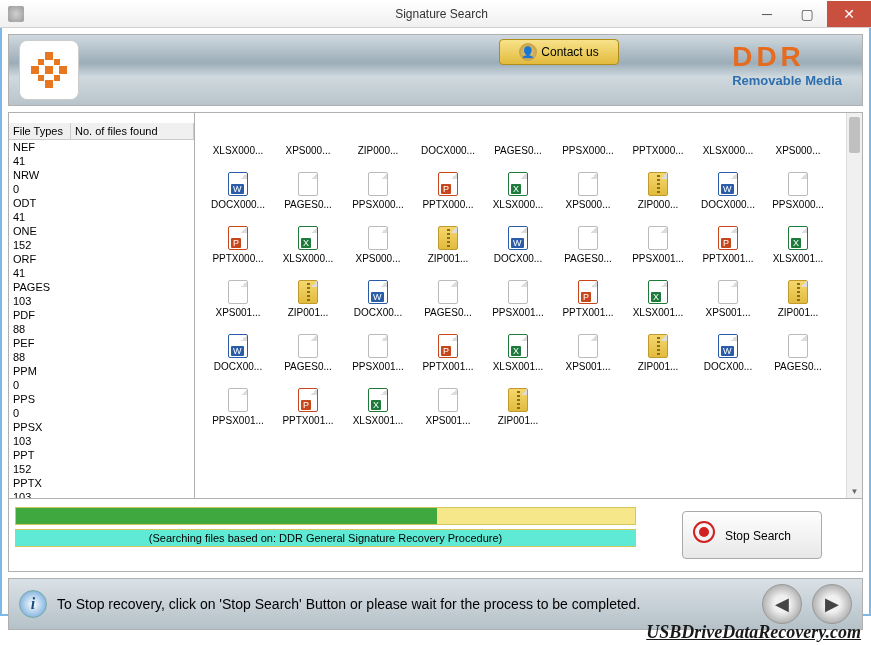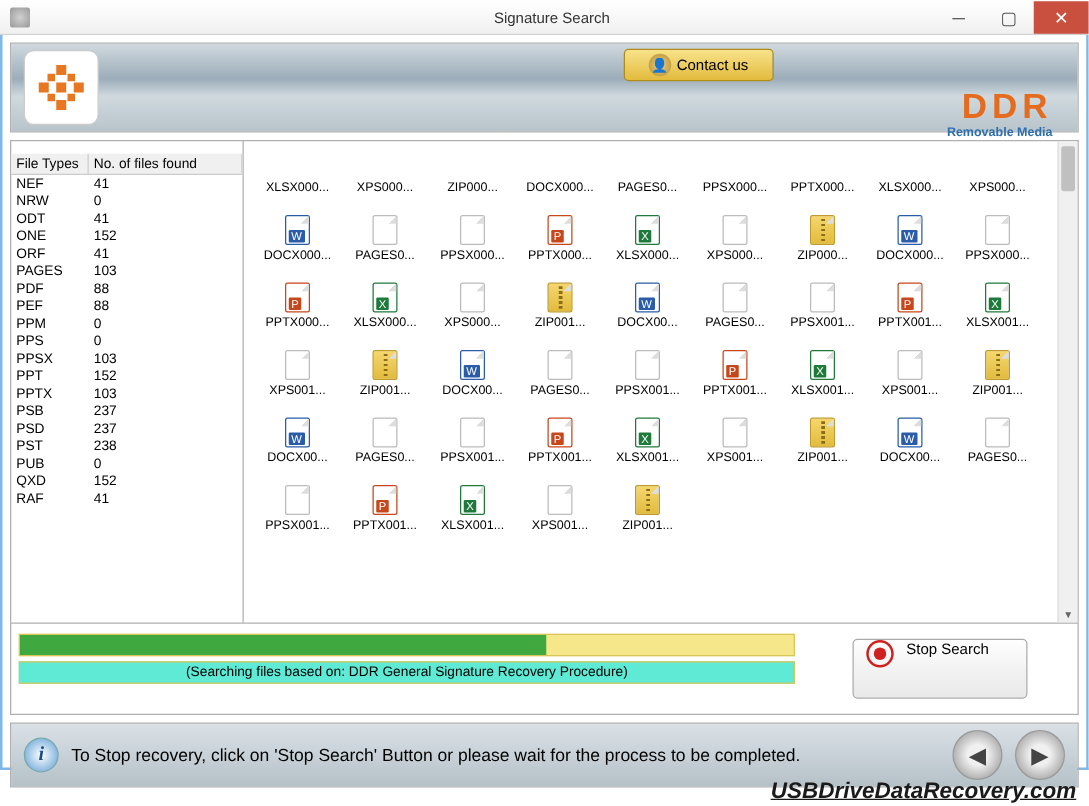--- a/index.html
+++ b/index.html
@@ -15,33 +15,33 @@
 
 
 .window-frame { border: 2px solid #7eb8e8; border-top: none; height: 588px; background: #fff; padding: 6px; }
 
 
 .banner { height: 72px; border: 1px solid #b0b0b0; background: linear-gradient(#d0d9df 0%, #9cadb9 40%, #cfd9de 60%, #b8c4cb 100%); position: relative; display: flex; align-items: center; }
 .banner .logo-box { width: 60px; height: 60px; margin-left: 10px; background: #fff; border: 1px solid #ccc; border-radius: 8px; display: flex; align-items: center; justify-content: center; }
 .banner .logo-box svg { width: 40px; height: 40px; }
 .banner .contact-btn { position: absolute; left: 490px; top: 4px; width: 120px; height: 26px; background: linear-gradient(#f8e28a, #e2bb3d); border: 1px solid #b08c1a; border-radius: 4px; display: flex; align-items: center; justify-content: center; gap: 4px; font-size: 12px; }
 .banner .contact-btn .avatar { width: 18px; height: 18px; border-radius: 50%; background: radial-gradient(#f0d080, #b08c30); display:flex; align-items:center; justify-content:center; font-size:11px; }
-.banner .brand { position: absolute; right: 20px; top: 8px; text-align: right; margin-top: 28px; }
+.banner .brand { position: absolute; right: 20px; top: 8px; text-align: left; }
 .banner .brand .ddr { font-family: Impact, sans-serif; font-size: 28px; letter-spacing: 4px; color: #e56b1e; font-weight: bold; line-height: 1; }
-.banner .brand .sub { font-size: 10px; color: #2d6fae; font-weight: bold; margin-top: 2px; }
+.banner .brand .sub { font-size: 13px; color: #2d6fae; font-weight: bold; margin-top: 2px; }
 
 
 .main { display: flex; height: 386px; margin-top: 6px; border: 1px solid #b0b0b0; border-bottom: none; }
 .left-panel { width: 186px; border-right: 1px solid #b0b0b0; display: flex; flex-direction: column; }
 .table-header { display: flex; background: #f0f0f0; border-bottom: 1px solid #ccc; margin-top: 10px; }
 .table-header div { padding: 2px 4px; border-right: 1px solid #ccc; font-size: 11px; }
 .th-type { width: 62px; }
 .th-count { flex: 1; }
 .table-body { flex: 1; overflow-y: auto; }
-.table-row { display: flex; }
+.table-row { display: flex; flex-direction: column; }
 .table-row div { padding: 1px 4px; font-size: 11px; }
 .td-type { width: 62px; }
 .td-count { flex: 1; }
 
 .file-grid-wrap { flex: 1; position: relative; overflow: hidden; text-align: right; }
 .scroll-right { position: absolute; right: 0; top: 0; bottom: 0; width: 16px; background: #f0f0f0; border-left: 1px solid #ddd; }
 .scroll-right .thumb { position: absolute; left: 2px; right: 2px; top: 4px; height: 36px; background: #c0c0c0; border-radius: 2px; }
 .scroll-right .arr { position: absolute; left: 0; right: 0; height: 14px; display: flex; align-items: center; justify-content: center; font-size: 8px; color: #666; }
 .scroll-right .arr.up { top: 0; }
 .scroll-right .arr.down { bottom: 0; }
@@ -52,32 +52,32 @@
 .file-cell.hidden-icon .ficon { visibility: hidden; }
 
 
 .status-row { height: 74px; border: 1px solid #b0b0b0; border-top: 1px solid #b0b0b0; display: flex; }
 .status-left { flex: 1; padding: 4px 6px; }
 .status-msg { background: #f5e78a; border: 1px solid #d6c65a; text-align: center; padding: 2px; font-size: 11px; }
 .progress-outer { height: 18px; background: #f5e78a; border: 1px solid #d6c65a; margin-top: 4px; position: relative; }
 .progress-inner { height: 100%; background: #3fa83f; }
 .status-note { background: #5eead4; border: 1px solid #d6c65a; text-align: center; padding: 2px; margin-top: 4px; font-size: 11px; }
 .status-right { width: 220px; display: flex; align-items: center; justify-content: center; }
-.stop-btn { width: 140px; height: 48px; background: linear-gradient(#fefefe, #e8e8e8); border: 1px solid #aaa; border-radius: 4px; display: flex; align-items: flex-start; gap: 10px; padding: 0 10px; font-size: 12px; }
+.stop-btn { width: 140px; height: 48px; background: linear-gradient(#fefefe, #e8e8e8); border: 1px solid #aaa; border-radius: 4px; display: flex; align-items: flex-end; gap: 10px; padding: 15px 10px; font-size: 12px; }
 .stop-btn .rec { width: 22px; height: 22px; border: 2px solid #d02020; border-radius: 50%; display: flex; align-items: center; justify-content: center; }
 .stop-btn .rec::after { content:""; width: 10px; height: 10px; background: #d02020; border-radius: 50%; }
 
 
 .footer { height: 52px; border: 1px solid #b0b0b0; background: linear-gradient(#dae1e6, #b5c1c8); margin-top: 6px; display: flex; align-items: center; padding: 0 10px; gap: 10px; }
 .footer .info-icon { width: 28px; height: 28px; border-radius: 50%; background: radial-gradient(#fff, #5a9bd4); display: flex; align-items: center; justify-content: center; color: #1a4d80; font-weight: bold; font-style: italic; font-size: 16px; font-family: Georgia, serif; border: 1px solid #7aa; }
 .footer .info-text { flex: 1; font-size: 14px; }
 .footer .nav-btn { width: 40px; height: 40px; border-radius: 50%; background: radial-gradient(#f0f0f0 30%, #888); border: 1px solid #999; display: flex; align-items: center; justify-content: center; color: #444; font-size: 18px; }
 
 
-.watermark { position: absolute; right: 10px; bottom: 2px; font-family: Liberation Sans, sans-serif; font-style: italic; font-size: 18px; color: #1a1a1a; font-weight: bold; text-decoration: underline; }
+.watermark { position: absolute; right: 10px; bottom: 2px; font-family: Liberation Serif, serif; font-style: italic; font-size: 18px; color: #1a1a1a; font-weight: bold; text-decoration: underline; }
 
 
 .ico { width: 20px; height: 24px; background: #fff; border: 1px solid #bbb; border-radius: 2px; position: relative; }
 .ico::before { content:""; position:absolute; top:0; right:0; width:6px; height:6px; background: linear-gradient(135deg, transparent 50%, #ddd 50%); }
 .ico.word { border-color:#2a5ca8; } .ico.word::after { content:"W"; position:absolute; left:2px; bottom:1px; font-size:9px; color:#fff; background:#2a5ca8; padding:0 2px; border-radius:1px; }
 .ico.excel { border-color:#1e7a3a;} .ico.excel::after { content:"X"; position:absolute; left:2px; bottom:1px; font-size:9px; color:#fff; background:#1e7a3a; padding:0 2px; border-radius:1px;}
 .ico.ppt { border-color:#c6471b;} .ico.ppt::after { content:"P"; position:absolute; left:2px; bottom:1px; font-size:9px; color:#fff; background:#c6471b; padding:0 2px; border-radius:1px;}
 .ico.zip { background: linear-gradient(#f5d76e,#e2bb3d); border-color:#c09a2a;}
 .ico.zip::after { content:""; position:absolute; left:8px; top:2px; width:3px; height:18px; background:repeating-linear-gradient(#8a6d1a 0 2px, transparent 2px 4px);}
 .ico.blank { }

